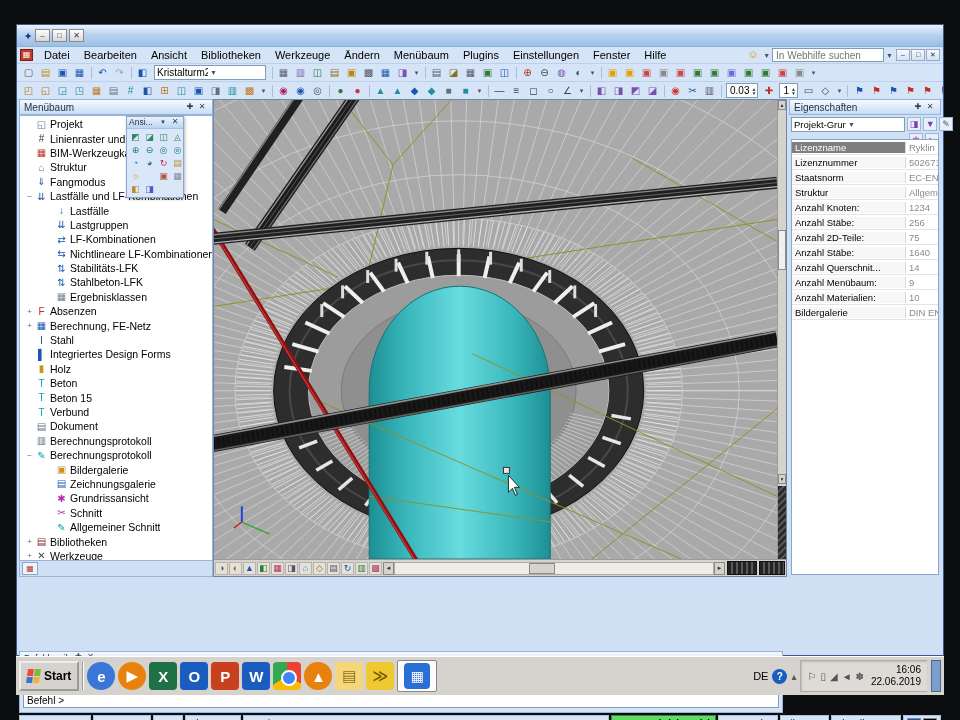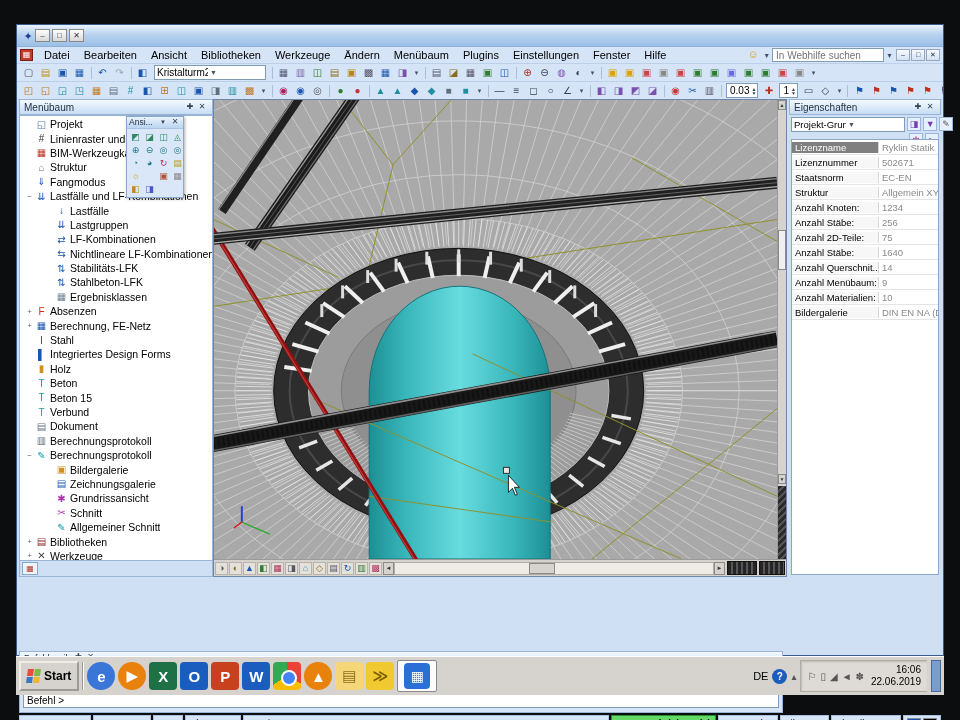--- a/index.html
+++ b/index.html
@@ -102,21 +102,21 @@
   .prop-selrow{display:flex;align-items:center;height:18px;padding:1px 2px;gap:2px;}
   .prop-select{flex:1;height:15px;border:1px solid #7f9db9;background:#fff;font-size:9.5px;
     display:flex;align-items:center;padding:0 2px;}
   .prop-select span{flex:1;overflow:hidden;white-space:nowrap;}
   .pbtn{width:14px;height:14px;border:1px solid #9ab6dc;background:#e6f0fb;font-size:9px;
     line-height:12px;text-align:center;color:#7a3db0;}
   .prop-btnrow{display:flex;justify-content:flex-end;gap:2px;padding:0 2px 2px;}
   .prop-table{position:absolute;left:2px;right:2px;top:40px;bottom:2px;background:#fff;
     border:1px solid #8aa6c8;overflow:hidden;}
   .prow{display:flex;height:15px;border-bottom:1px solid #e4e4e4;font-size:9.5px;align-items:center;}
-  .plabel{width:87px;padding:0 3px;border-right:1px solid #d8d8d8;background:#f7f7f7;
+  .plabel{width:114px;padding:0 3px;border-right:1px solid #d8d8d8;background:#f7f7f7;
     overflow:hidden;white-space:nowrap;flex:0 0 auto;}
   .pvalue{flex:1;padding:0 3px;color:#8a8a8a;overflow:hidden;white-space:nowrap;}
   .prow.selected .plabel{background:#7f7f7f;color:#fff;}
   
   .cmd-panel{position:absolute;left:2px;top:626px;width:764px;height:62px;}
   .cmd-body{position:absolute;left:0;right:0;top:13px;bottom:0;background:#d5e4f6;
     border:1px solid #9ab4d6;border-top:none;}
   .cmd-hdr{height:13px;background:linear-gradient(#f5faff,#c6dcf4);border:1px solid #9ab4d6;
     display:flex;align-items:center;padding:0 4px;font-size:9px;color:#234;}
   .cursor-btn{position:absolute;left:4px;top:3px;width:18px;height:17px;border:1px solid #8aa6c8;

